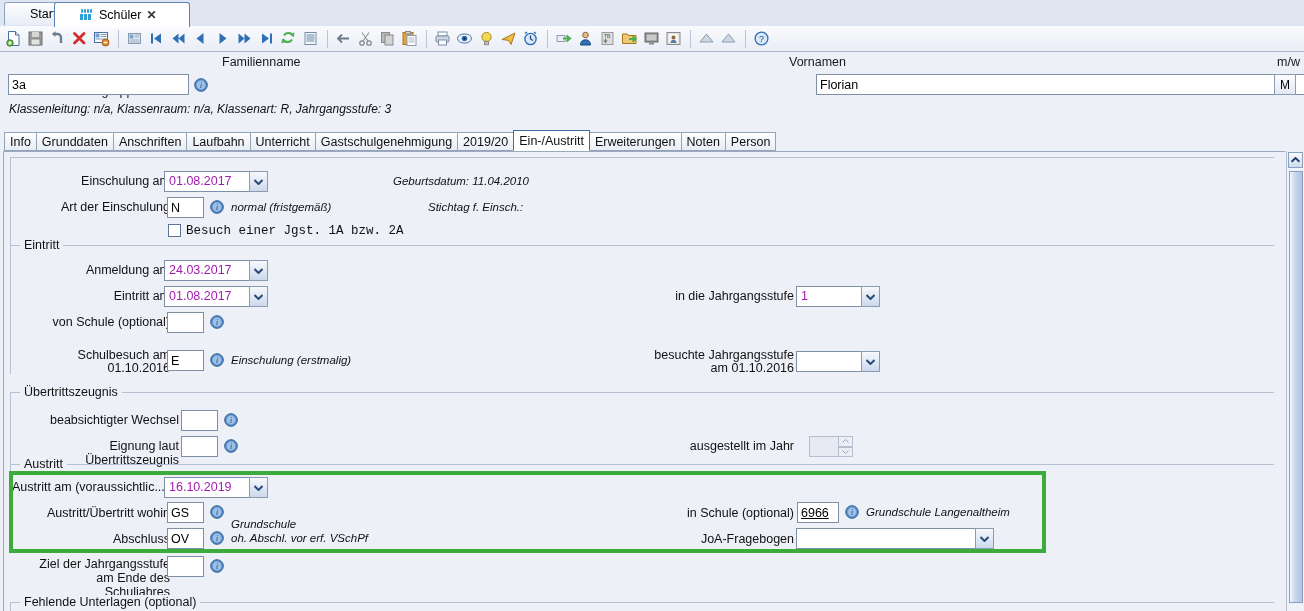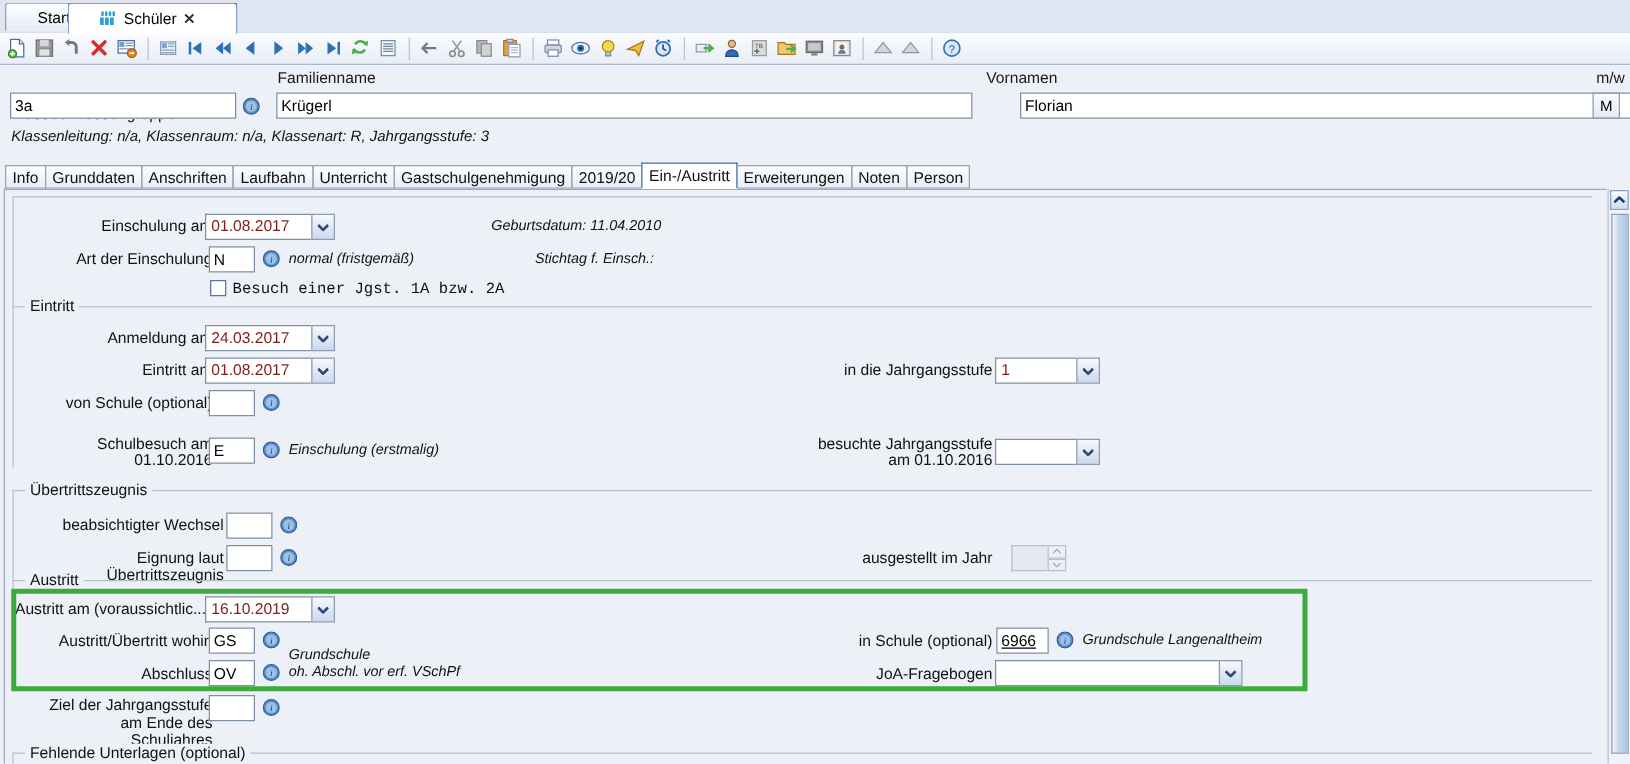--- a/index.html
+++ b/index.html
@@ -65,21 +65,21 @@
   .group > .gline{position:absolute;left:0;top:0;height:1px;background:#b7c0d2;}
   .group > .gleft{position:absolute;left:0;top:0;width:1px;background:#b7c0d2;}
   .gtitle{position:absolute;font-size:12.5px;color:#111;background:#eef0f8;padding:0 4px;}
 
   .flabel{position:absolute;font-size:12.5px;color:#111;text-align:right;}
   .fnote{position:absolute;font-size:11.5px;font-style:italic;color:#111;}
 
   
   .combo{position:absolute;box-sizing:border-box;height:21px;display:flex;}
   .combo .fld{flex:1;box-sizing:border-box;border:1px solid #7f8fa6;border-right:none;
-              background:#fff;font-size:12.5px;padding:1px 4px;line-height:17px;color:#7f1d1d;}
+              background:#fff;font-size:12.5px;padding:1px 4px;line-height:17px;color:#a21caf;}
   .combo .arrow{width:19px;box-sizing:border-box;border:1px solid #8a9bb2;
                 background:linear-gradient(#f6f9fd,#ccd9ec);
                 display:flex;align-items:center;justify-content:center;cursor:pointer;}
   .combo .arrow svg{display:block;}
 
   
   .spin{position:absolute;box-sizing:border-box;height:21px;display:flex;}
   .spin .fld{flex:1;box-sizing:border-box;border:1px solid #b6bfd0;border-right:none;background:#e6e9f2;}
   .spin .btns{width:15px;display:flex;flex-direction:column;}
   .spin .btns div{flex:1;box-sizing:border-box;border:1px solid #b6bfd0;background:#eceff6;
@@ -375,21 +375,20 @@
     <div class="lbl" style="left:9px;top:2px;margin-top:29px;">Klasse / Klassengruppe</div>
     <input class="inp" style="position: absolute; left: 8px; top: 21px; width: 181px;" value="3a">
     <span class="infoicon" style="left:194px;top:25px;">
       <svg width="14" height="14" viewBox="0 0 14 14">
           <circle cx="7" cy="7" r="6.3" fill="#5b8fc9" stroke="#2f5e96"></circle>
           <circle cx="7" cy="7" r="4.4" fill="#9dc1e6"></circle>
           <text x="7" y="10" font-size="7.5" text-anchor="middle" fill="#12365f" font-family="serif" font-style="italic">i</text>
         </svg>
     </span>
     <div class="lbl" style="left:222px;top:2px;">Familienname</div>
-    <input class="inp" style="position: absolute; left: 221px; top: 21px; width: 557px;" value="Krügerl">
     <div class="lbl" style="left:789px;top:2px;">Vornamen</div>
     <input class="inp" style="position: absolute; left: 788px; top: 21px; width: 537px; margin-left: 28px;" value="Florian">
     <div class="lbl" style="left:1277px;top:2px;">m/w</div>
     <div class="btnsq" style="position:absolute;left:1274px;top:21px;width:22px;">M</div>
     <div class="subnote" style="left:9px;top:49px;">Klassenleitung: n/a, Klassenraum: n/a, Klassenart: R, Jahrgangsstufe: 3</div>
   </div>
 
   <div class="itabs">
     <div class="itab">
         <span>Info</span>

